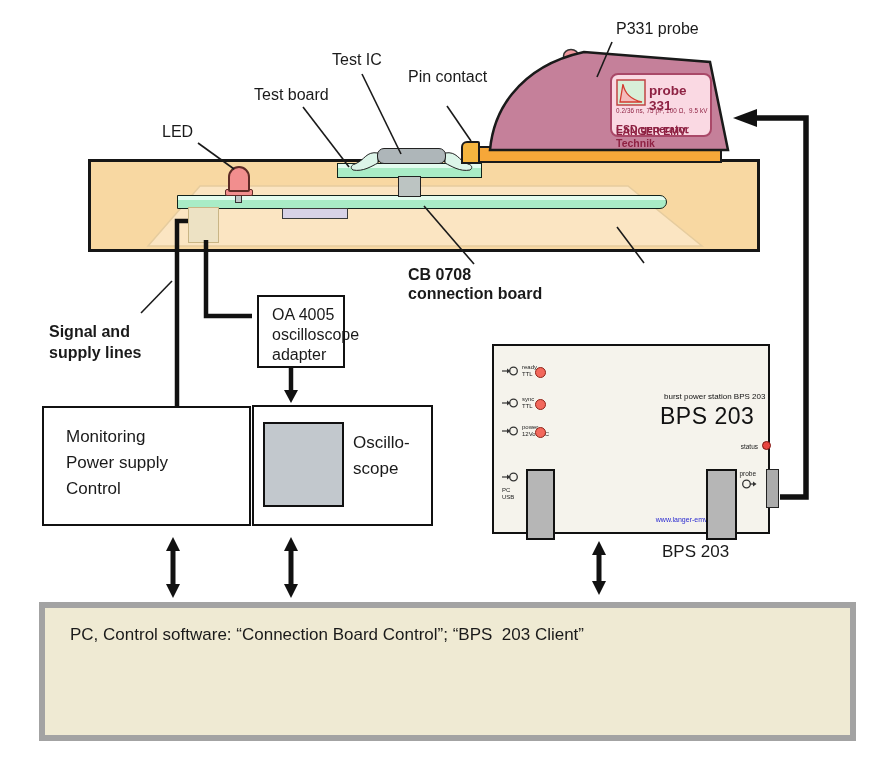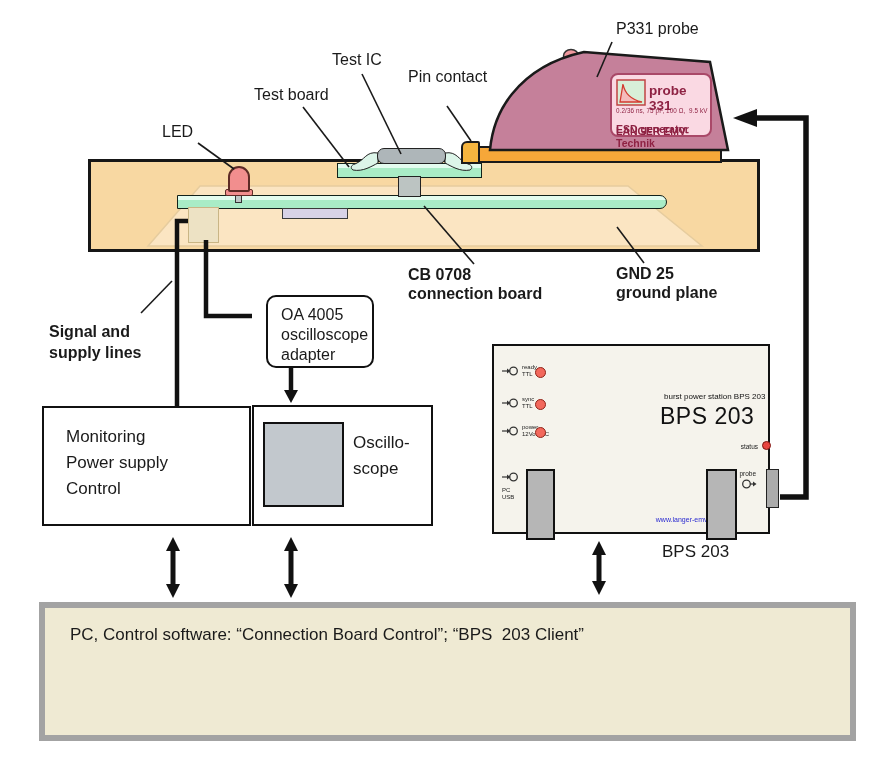--- a/index.html
+++ b/index.html
@@ -25,21 +25,21 @@
   .ic-body{left:377px;top:148px;width:69px;height:16px;background:#AEB6B9;border:1.5px solid #222;border-radius:7px;}
   .probe-base{left:477px;top:146px;width:245px;height:17px;background:#F6A739;border:2px solid #1a1a1a;}
   .pin-contact{left:461px;top:141px;width:19px;height:23px;background:#F5B53F;border:2px solid #1a1a1a;border-radius:6px 2px 0 0;}
   
   .plate{left:610px;top:73px;width:102px;height:64px;background:#FAD9E3;border:2px solid #A94868;border-radius:8px;color:#8E2243;}
   .plate .ttl{position:absolute;left:37px;top:8px;font-size:13.5px;font-weight:bold;}
   .plate .specs{position:absolute;left:4px;top:32px;font-size:6.3px;letter-spacing:.1px;white-space:pre;}
   .plate .l2{position:absolute;left:4px;top:48px;font-size:10.5px;font-weight:bold;}
   .plate .l3{position:absolute;left:4px;top:50px;font-size:10.5px;font-weight:bold;}
   
-  .oa-box{left:266px;top:295px;width:108px;height:73px;border-radius:10px;}
+  .oa-box{left:257px;top:295px;width:88px;height:73px;}
   .oa-text{left:13px;top:8px;font-size:16px;line-height:20px;white-space:pre;}
   .mon-box{left:42px;top:406px;width:209px;height:120px;padding-left:40px;}
   .mon-text{left:22px;top:16px;}
   .osc-box{left:252px;top:405px;width:181px;height:121px;}
   .osc-screen{left:9px;top:15px;width:81px;height:85px;background:#C2C8CD;border:2px solid #111;}
   .osc-text{left:99px;top:23px;}
   .pc-box{left:39px;top:602px;width:817px;height:139px;background:#EFEAD3;border:6px solid #a3a3a3;}
   .pc-text{left:25px;top:17px;font-size:17px;white-space:pre;}
   
   .bps-box{left:492px;top:344px;width:278px;height:190px;background:#F5F3EC;border:2px solid #111;padding-left:44px;}
@@ -203,17 +203,16 @@
   <div class="abs pc-box">
     <div class="abs pc-text">PC, Control software: “Connection Board Control”; “BPS  203 Client”</div>
   </div>
 
   <div class="abs lbl" style="left:162px;top:122px;">LED</div>
   <div class="abs lbl" style="left:254px;top:85px;">Test board</div>
   <div class="abs lbl" style="left:332px;top:50px;">Test IC</div>
   <div class="abs lbl" style="left:408px;top:67px;">Pin contact</div>
   <div class="abs lbl" style="left:616px;top:19px;">P331 probe</div>
   <div class="abs lbl2" style="left:408px;top:266px;"><span>CB 0708</span><br><span>connection board</span></div>
-  <div class="abs lbl2" style="left:616px;top:265px;"><span>GND 25</span><br><span>ground plane</span></div>
   <div class="abs lbl2" style="left:49px;top:321px;line-height:21px;"><span>Signal and</span><br><span>supply lines</span></div>
   <div class="abs caption" style="left:662px;top:542px;"><span>BPS 203</span><br></div>
 
 </div>
 
 </body></html>

